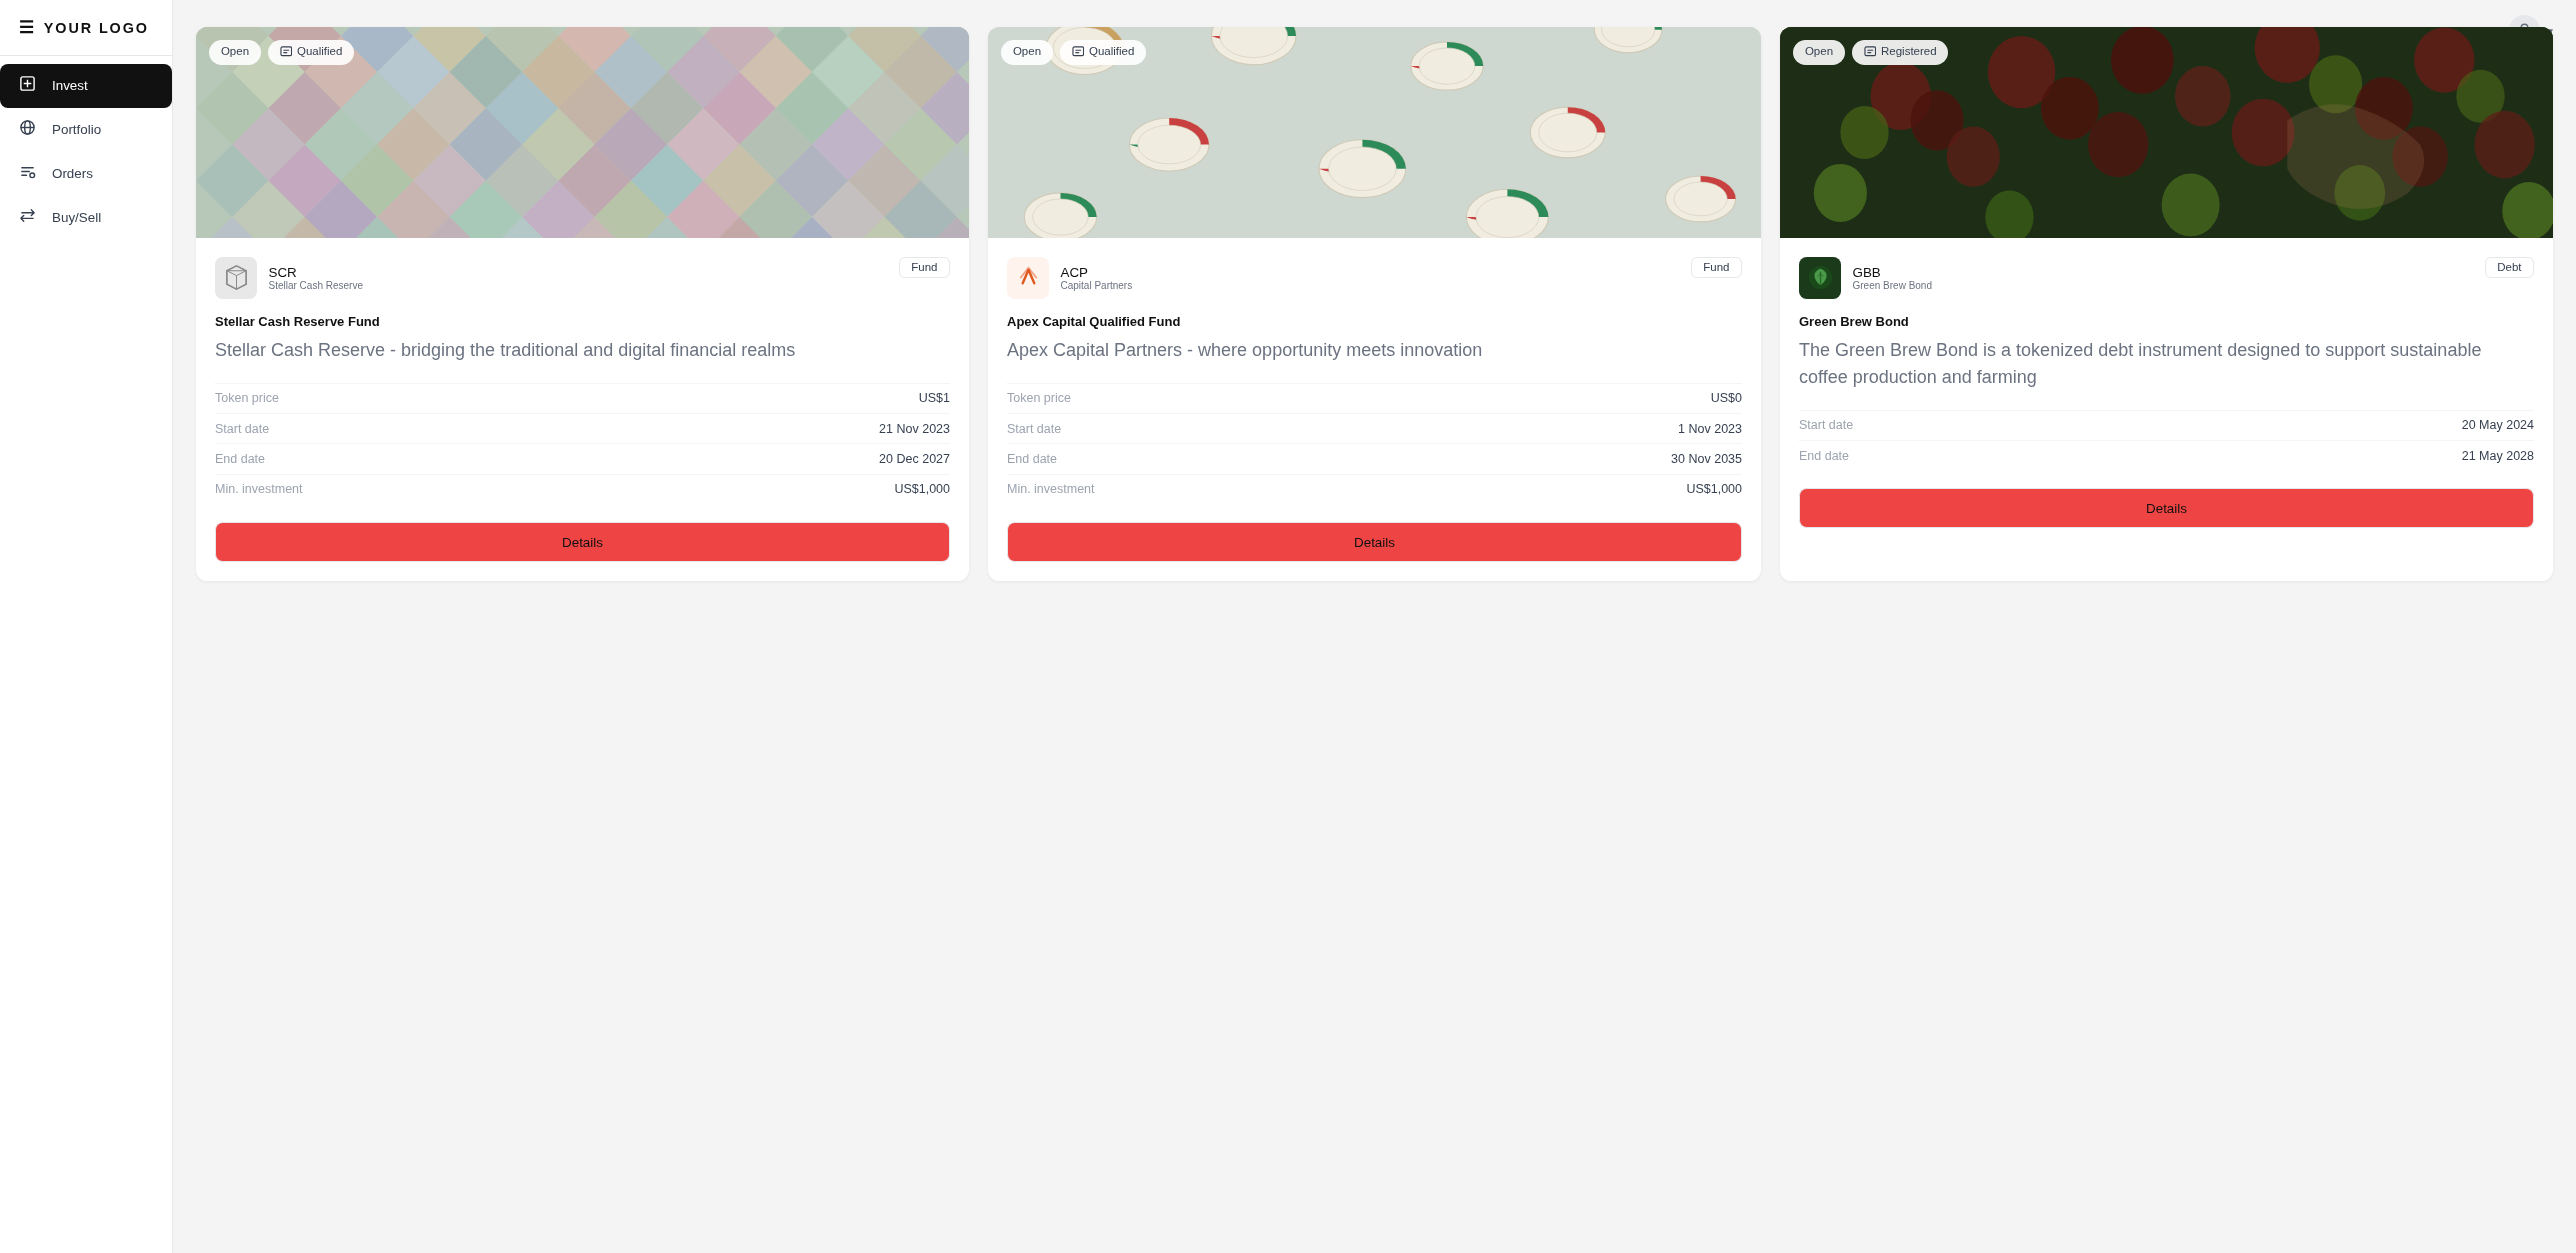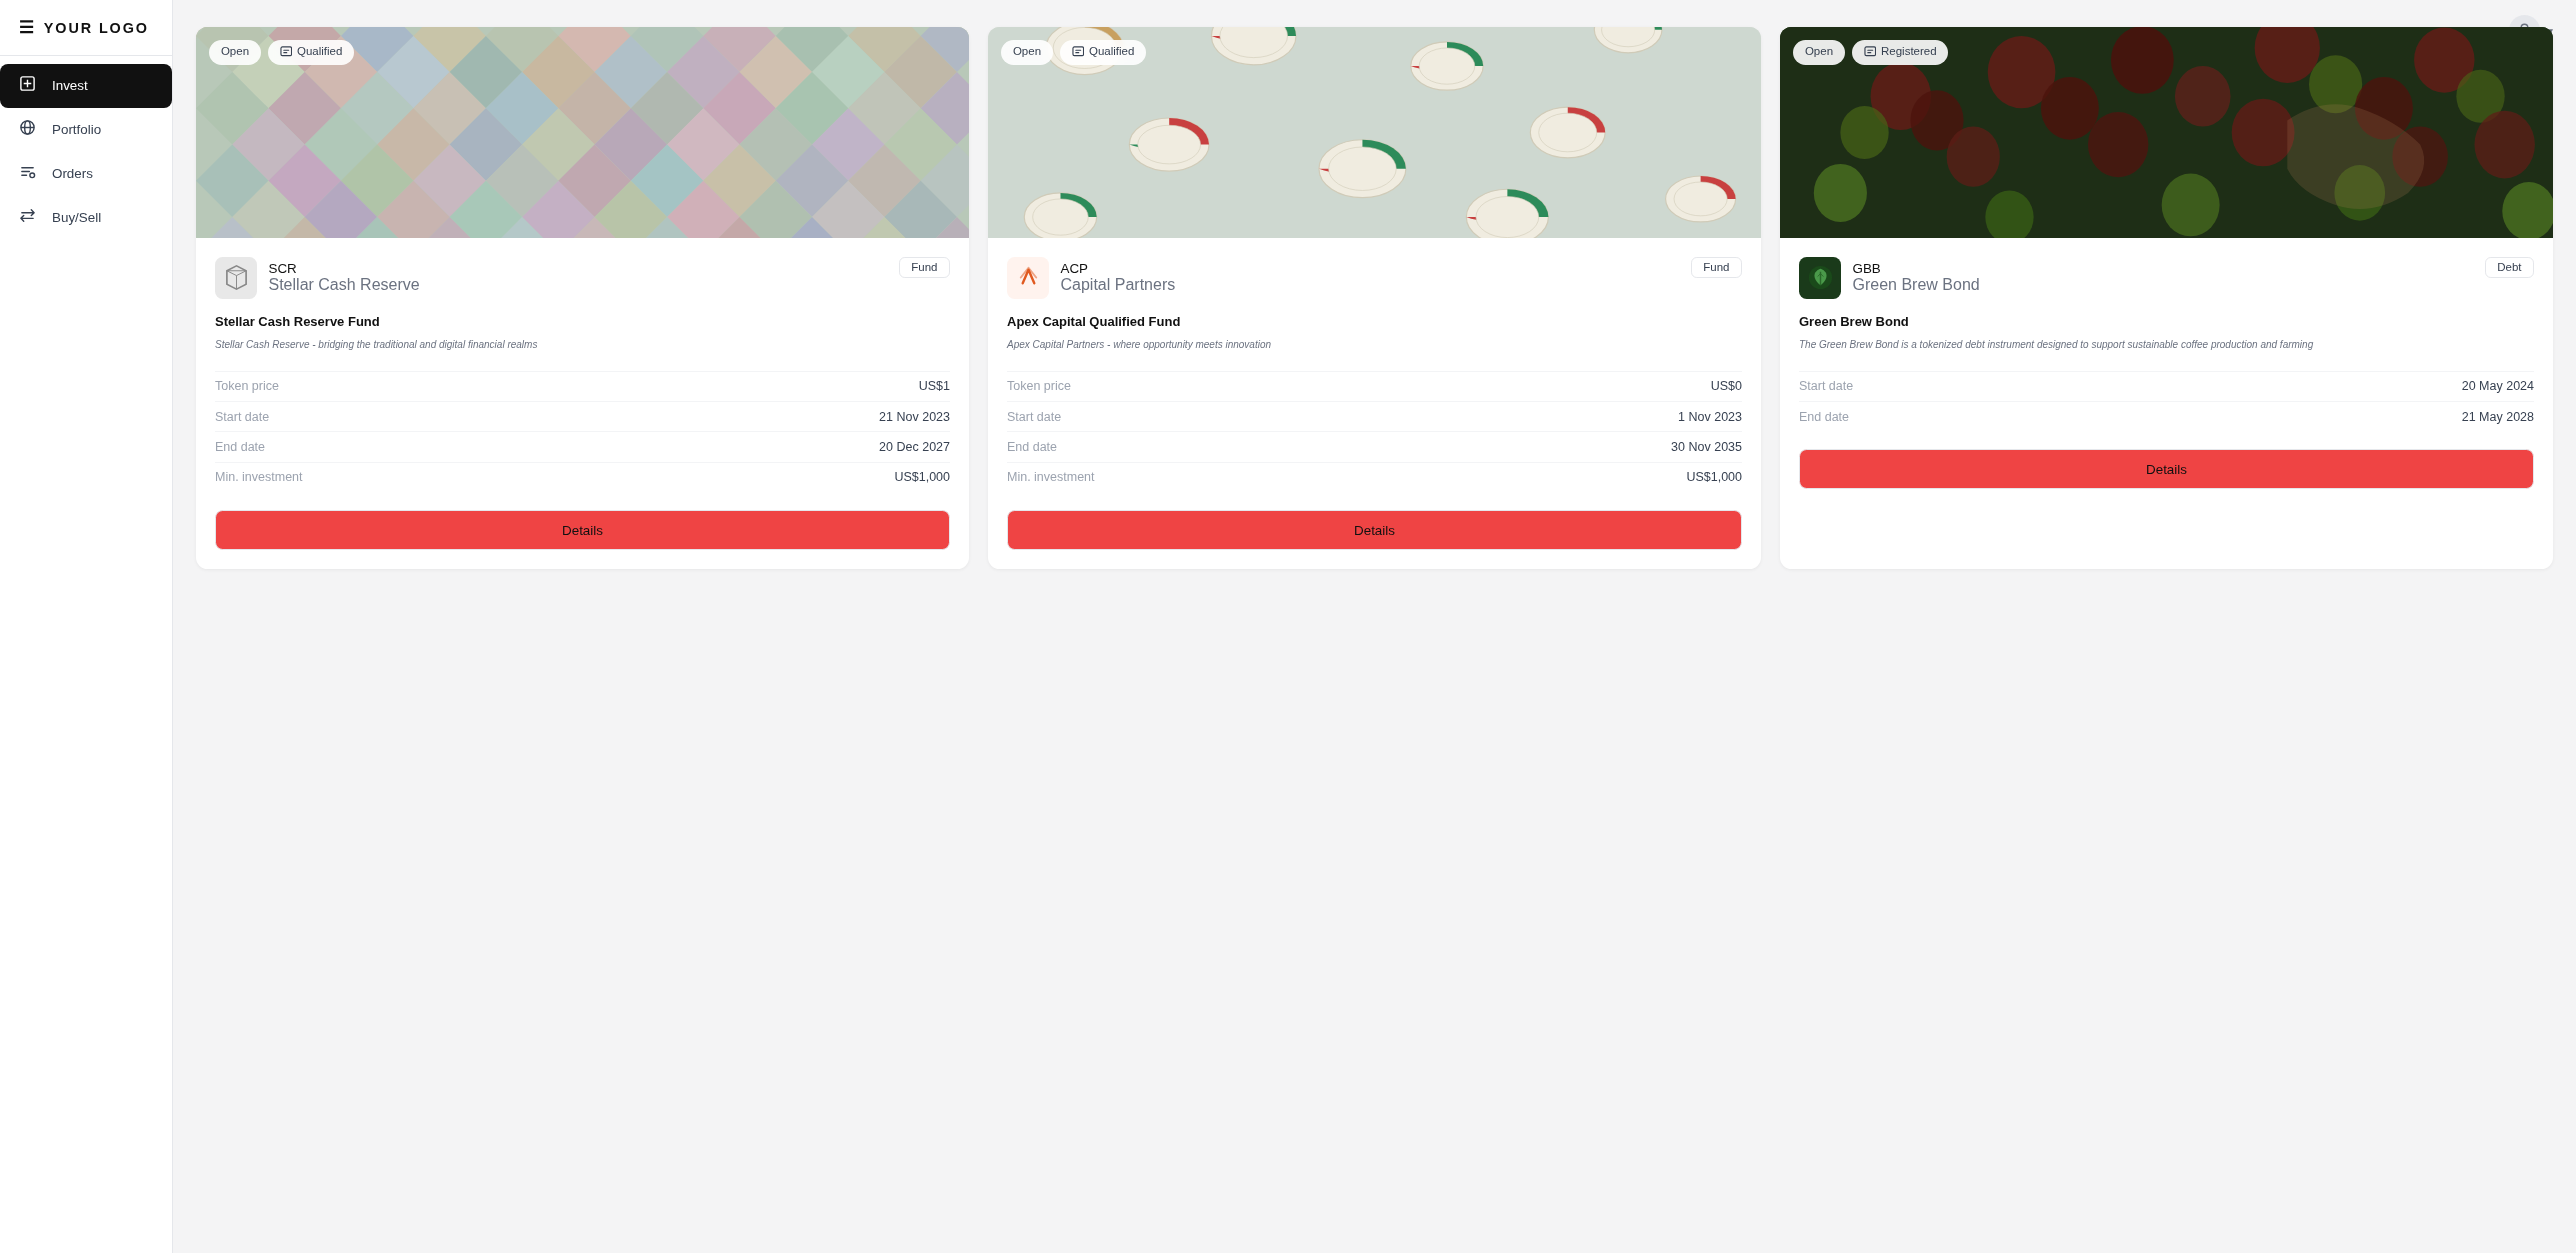--- a/index.html
+++ b/index.html
@@ -159,32 +159,32 @@
     .card-logo-scr {
       background: #e8e8e8;
     }
     .card-logo-acp {
       background: #fff3ee;
     }
     .card-logo-gbb {
       background: #1a3a1a;
     }
     .card-ticker { font-weight: 400; font-size: 13.4px; color: #111; }
-    .card-fullname { font-size: 16px; color: #6b7280; }
+    .card-fullname { font-size: 10px; color: #6b7280; }
     .card-type-badge {
       padding: 3.8px 11.5px;
       border: 1px solid #e5e7eb;
       border-radius: 5.8px;
       font-size: 11.5px;
       color: #374151;
       white-space: nowrap;
     }
 
     .card-title { font-size: 13px; font-weight: 600; color: #111; margin-bottom: 7.7px; }
-    .card-desc { font-size: 10px; color: #6b7280; line-height: 1.5; margin-bottom: 19px; font-style: italic; }
+    .card-desc { font-size: 18px; color: #6b7280; line-height: 1.5; margin-bottom: 19px; }
 
     .card-fields { margin-bottom: 18px; }
     .card-field {
       display: flex;
       justify-content: space-between;
       align-items: center;
       padding: 7.7px 0;
       border-top: 1px solid #f3f4f6;
       font-size: 12.5px;
     }

